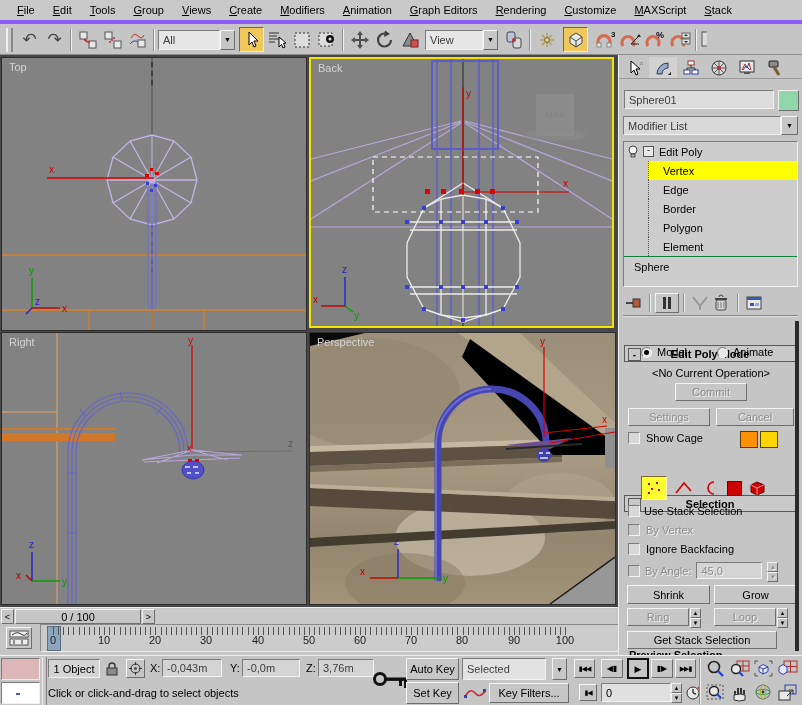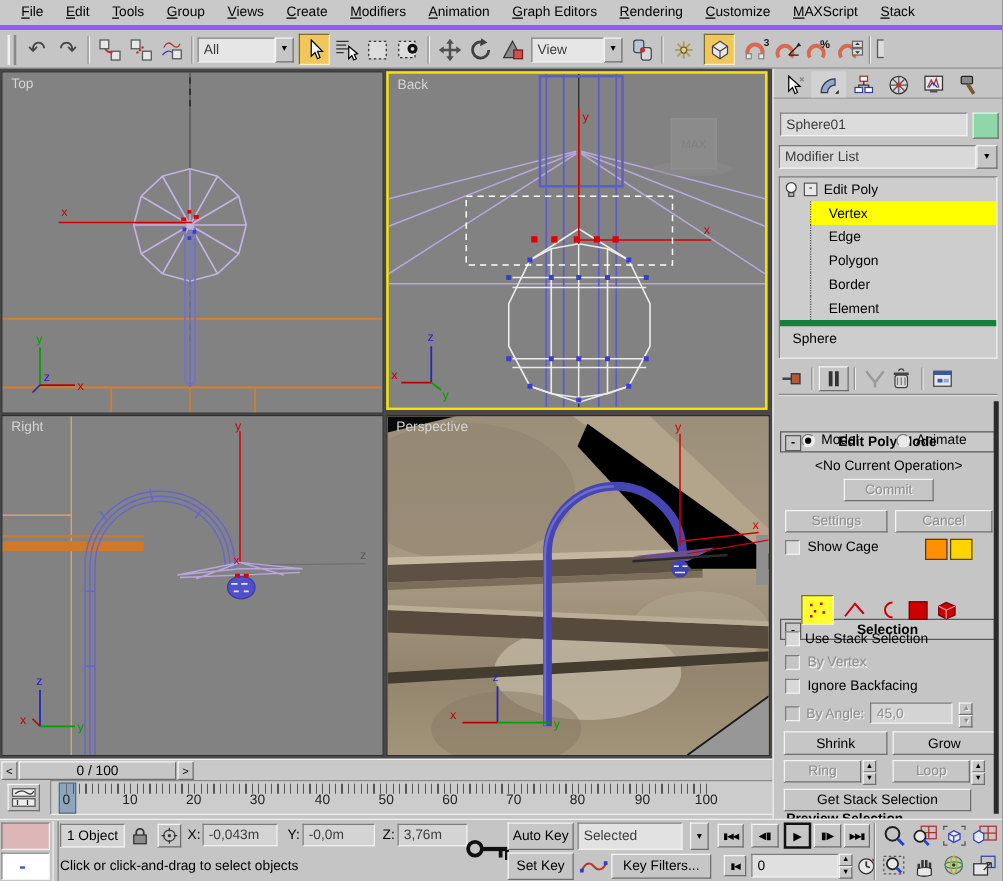--- a/index.html
+++ b/index.html
@@ -537,29 +537,29 @@
       <span style="width:9px;height:9px;border:1px solid #555;background:#e8e8e8;font-size:9px;line-height:7px;text-align:center;margin-left:4px">-</span>
       <span style="margin-left:5px">Edit Poly</span>
     </div>
     <div class="stack-row" style="background:#ffff00;margin-left:24px;padding-left:14px;border-left:1px dotted #555">
       <span>Vertex</span>
     </div>
     <div class="stack-row" style="margin-left:24px;padding-left:14px;border-left:1px dotted #555">
       <span>Edge</span>
     </div>
     <div class="stack-row" style="margin-left:24px;padding-left:14px;border-left:1px dotted #555">
+      <span>Border</span>
+    </div>
+    <div class="stack-row" style="margin-left:24px;padding-left:14px;border-left:1px dotted #555">
       <span>Polygon</span>
-    </div>
-    <div class="stack-row" style="margin-left:24px;padding-left:14px;border-left:1px dotted #555">
-      <span>Border</span>
     </div>
     <div class="stack-row" style="margin-left:24px;padding-left:14px;border-left:1px dotted #555">
       <span>Element</span>
     </div>
-    <div class="stack-row" style="border-top:5px solid #15803d;padding-left:10px">
+    <div class="stack-row" style="border-top:1px solid #15803d;padding-left:10px">
       <span>Sphere</span>
     </div>
   </div>
 
   <div class="abs" style="left:4px;top:236px;width:175px;height:24px;display:flex;align-items:center;border-bottom:2px groove #ddd">
     <svg width="22" height="18">
         <path d="M3,9 h8" stroke="#444" stroke-width="2"></path>
         <rect x="10" y="5" width="7" height="8" fill="#b05a3a" stroke="#333"></rect>
       </svg>
     <div style="width:1px;height:18px;background:#909090;border-right:1px solid #f0f0f0;margin:0 4px"></div>

